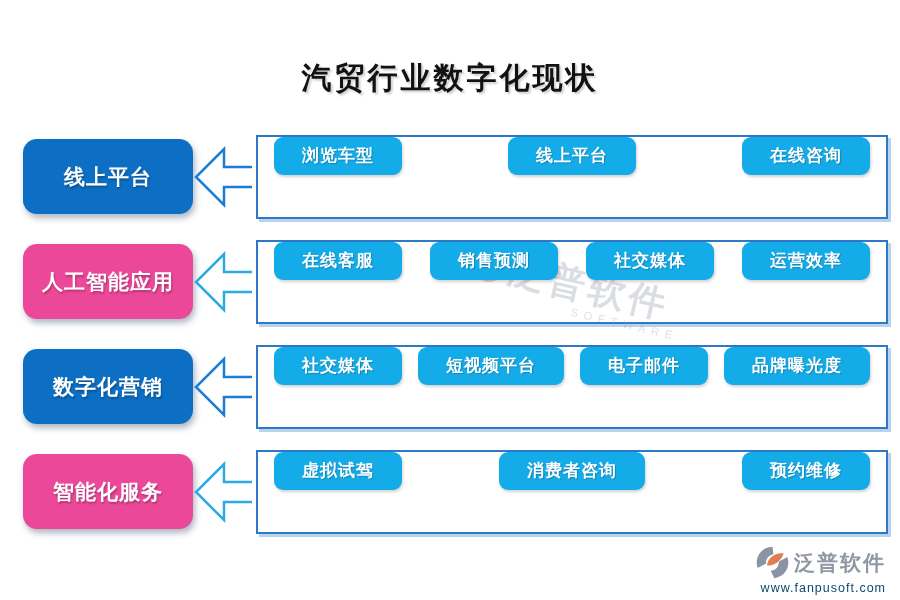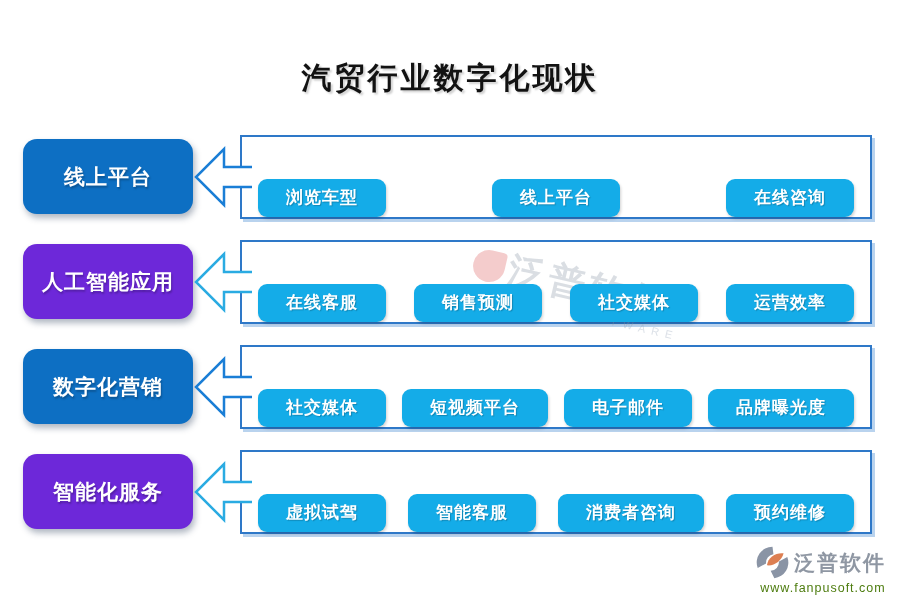--- a/index.html
+++ b/index.html
@@ -13,31 +13,31 @@
   }
 
   .row{position:absolute;left:0;width:884px;height:84px;}
 
   .cat-label{
     position:absolute;left:23px;top:4px;width:170px;height:75px;border-radius:14px;
     display:flex;align-items:center;justify-content:center;z-index:3;
     box-shadow:2px 4px 6px rgba(30,50,80,.35);
   }
   .row.dark  .cat-label{background:#0d6fc3;}
-  .row.light .cat-label{background:#6d28d9;}
+  .row.light .cat-label{background:#ec4899;}
   .cat-text{
     color:#fff;font-size:21px;font-weight:bold;letter-spacing:1px;
     text-shadow:1px 2px 2px rgba(0,0,0,.25);white-space:nowrap;
   }
 
   .panel{
-    position:absolute;left:240px;top:0;width:632px;height:84px;background:#fff;
+    position:absolute;left:256px;top:0;width:632px;height:84px;background:#fff;
     border:2px solid #2e78c8;box-sizing:border-box;
     box-shadow:3px 3px 0 #b9d3ee;
-    display:flex;align-items:flex-end;justify-content:space-between;padding:0 16px;
+    display:flex;align-items:flex-start;justify-content:space-between;padding:0 16px;
   }
 
   .pill{
     position:relative;z-index:3;height:38px;line-height:38px;padding:0 28px;
     border-radius:9px;background:#14ace8;color:#fff;font-size:17px;font-weight:bold;
     letter-spacing:1px;white-space:nowrap;
     text-shadow:1px 1px 1px rgba(0,0,0,.22);
     box-shadow:1px 2px 3px rgba(0,0,0,.18);
   }
 
@@ -65,22 +65,22 @@
     margin-top:3px;margin-left:70px;
   }
 
   .footer{position:absolute;right:14px;bottom:5px;z-index:3;}
   .footer-top{display:flex;align-items:center;}
   .brand-text{
     font-size:21px;font-weight:bold;color:#8f97a3;letter-spacing:2px;
     margin-left:3px;white-space:nowrap;
   }
   .footer-url{
-    font-size:12.5px;color:#4d7c0f;letter-spacing:1px;margin-top:0px;
-    text-align:center;margin-left:6px;white-space:nowrap;
+    font-size:12.5px;color:#0c4a6e;letter-spacing:1px;margin-top:0px;
+    text-align:right;margin-left:6px;white-space:nowrap;
   }
 </style>
 </head>
 <body>
 
 <div class="stage">
   <div class="title">汽贸行业数字化现状</div>
 
   <div class="watermark">
     <span class="wm-icon"></span>
@@ -137,21 +137,20 @@
 
   <div class="row light" style="top: 450px; padding-left: 17px;">
     <div class="cat-label">
       <span class="cat-text">智能化服务</span>
     </div>
     <svg class="arrow" viewBox="0 0 60 68" preserveAspectRatio="none">
       <polyline points="58,24 30,24 30,6 2,34 30,62 30,44 58,44"></polyline>
     </svg>
     <div class="panel">
           <div class="pill">虚拟试驾</div>
-          <div class="pill">智能客服</div>
           <div class="pill">消费者咨询</div>
           <div class="pill">预约维修</div>
         </div>
   </div>
 </div>
 
   <div class="footer">
     <div class="footer-top">
       <svg viewBox="0 0 40 40" width="37" height="37">
         <path d="M20 3 A17 17 0 0 0 4 26 L13 21 A9.5 9.5 0 0 1 21 11 Z" fill="#8a94a5"></path>

